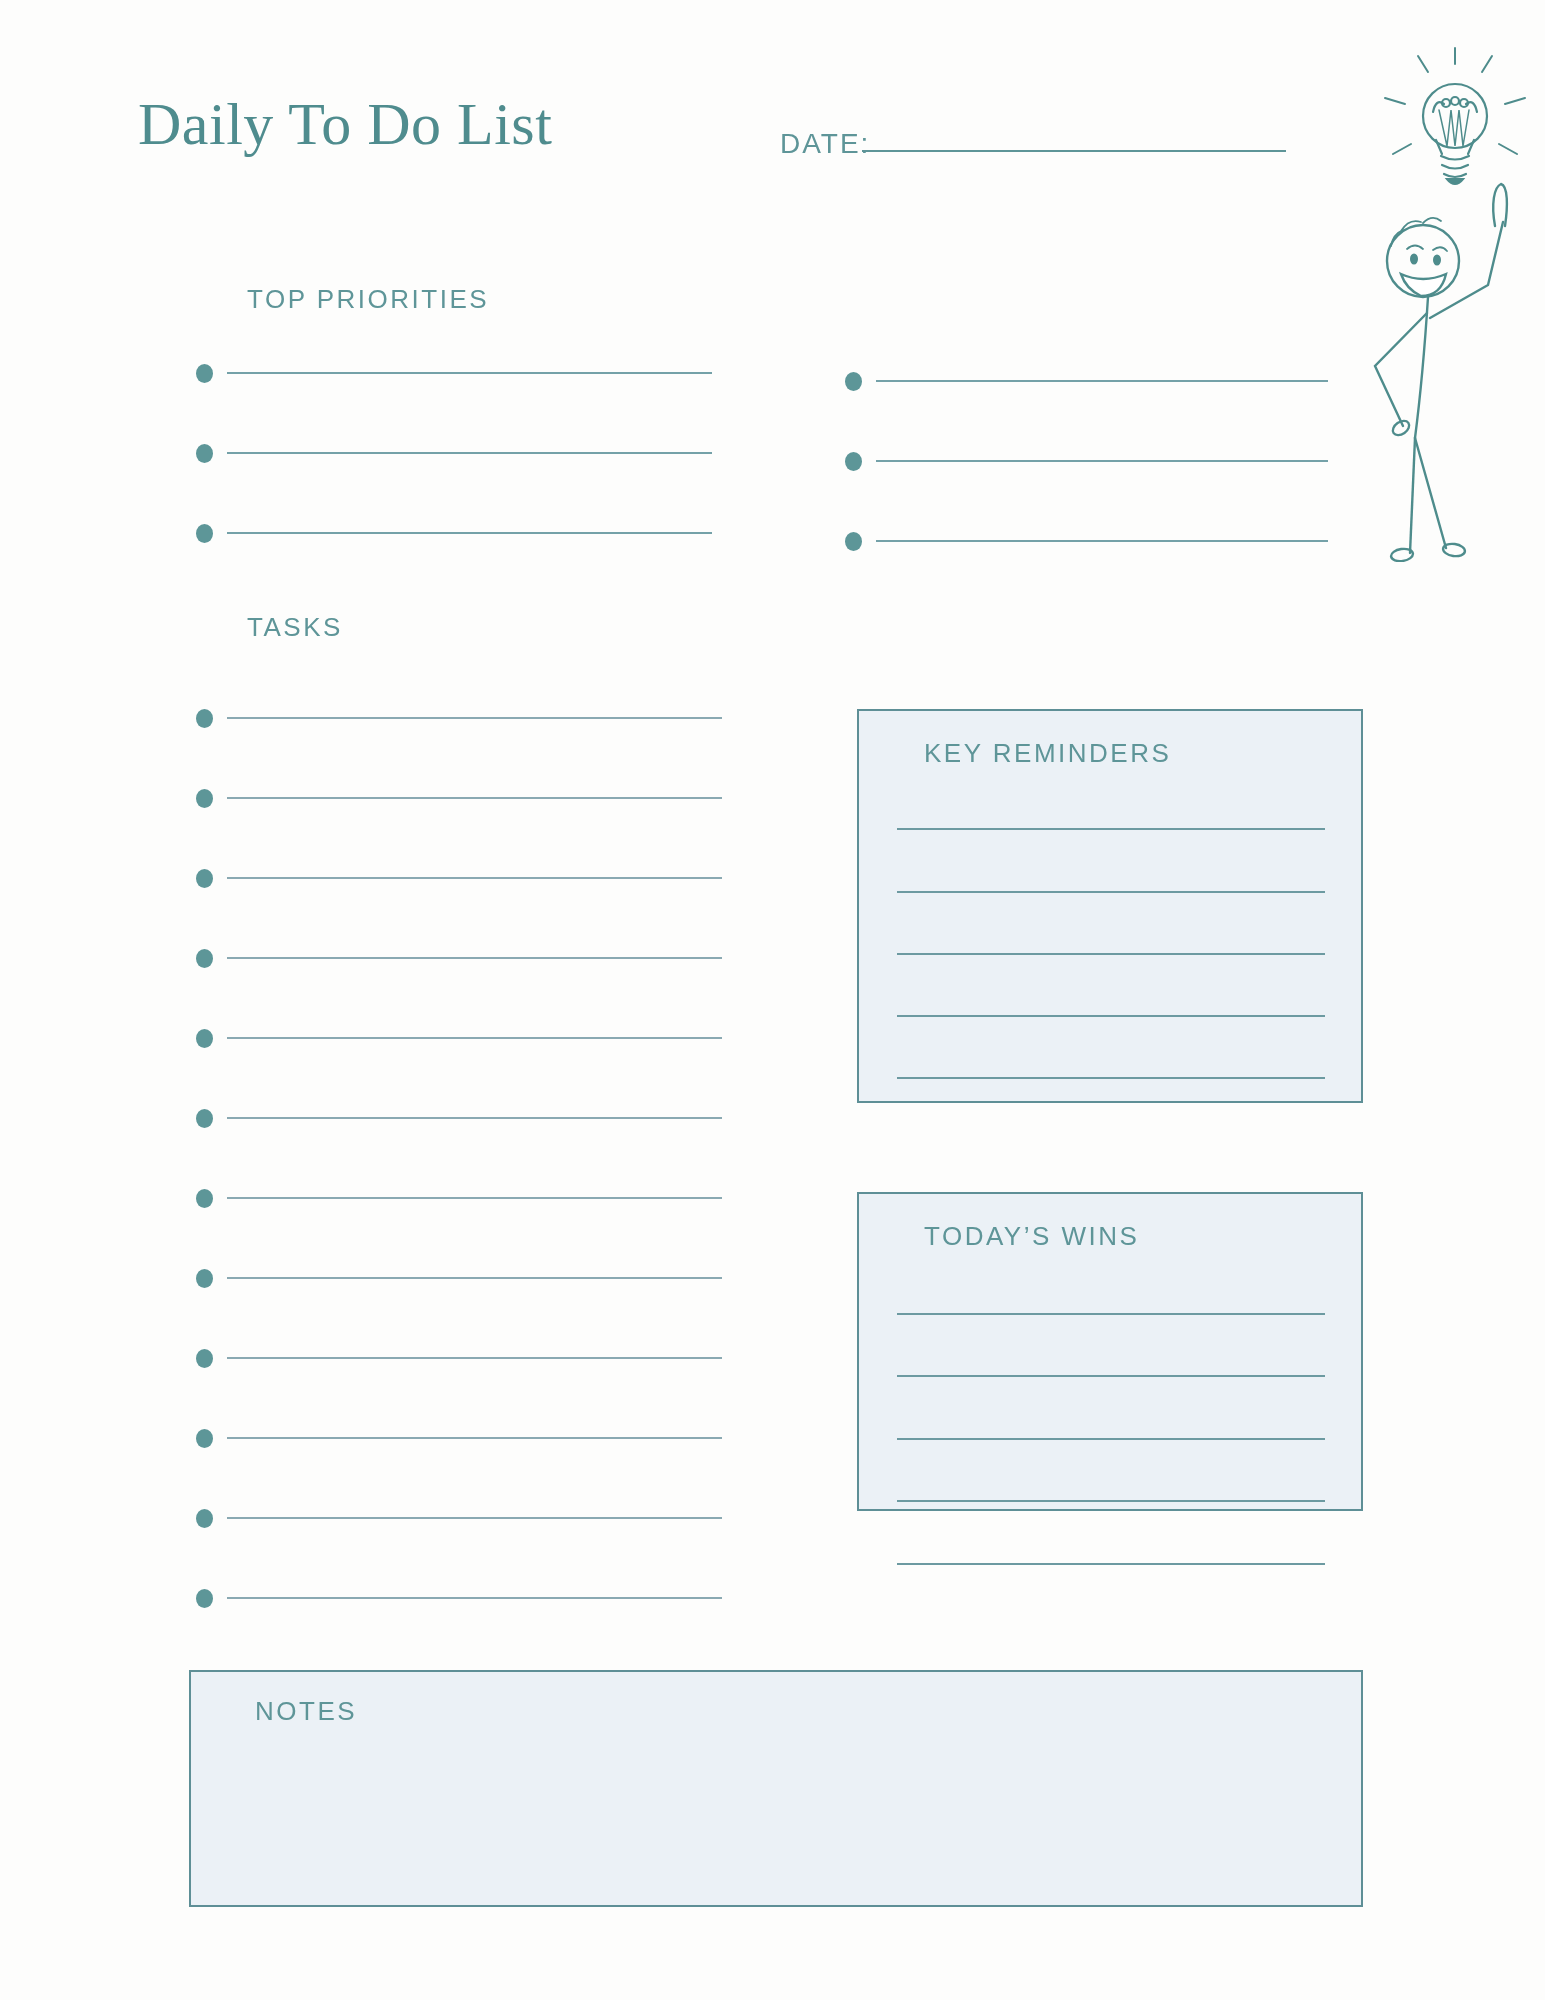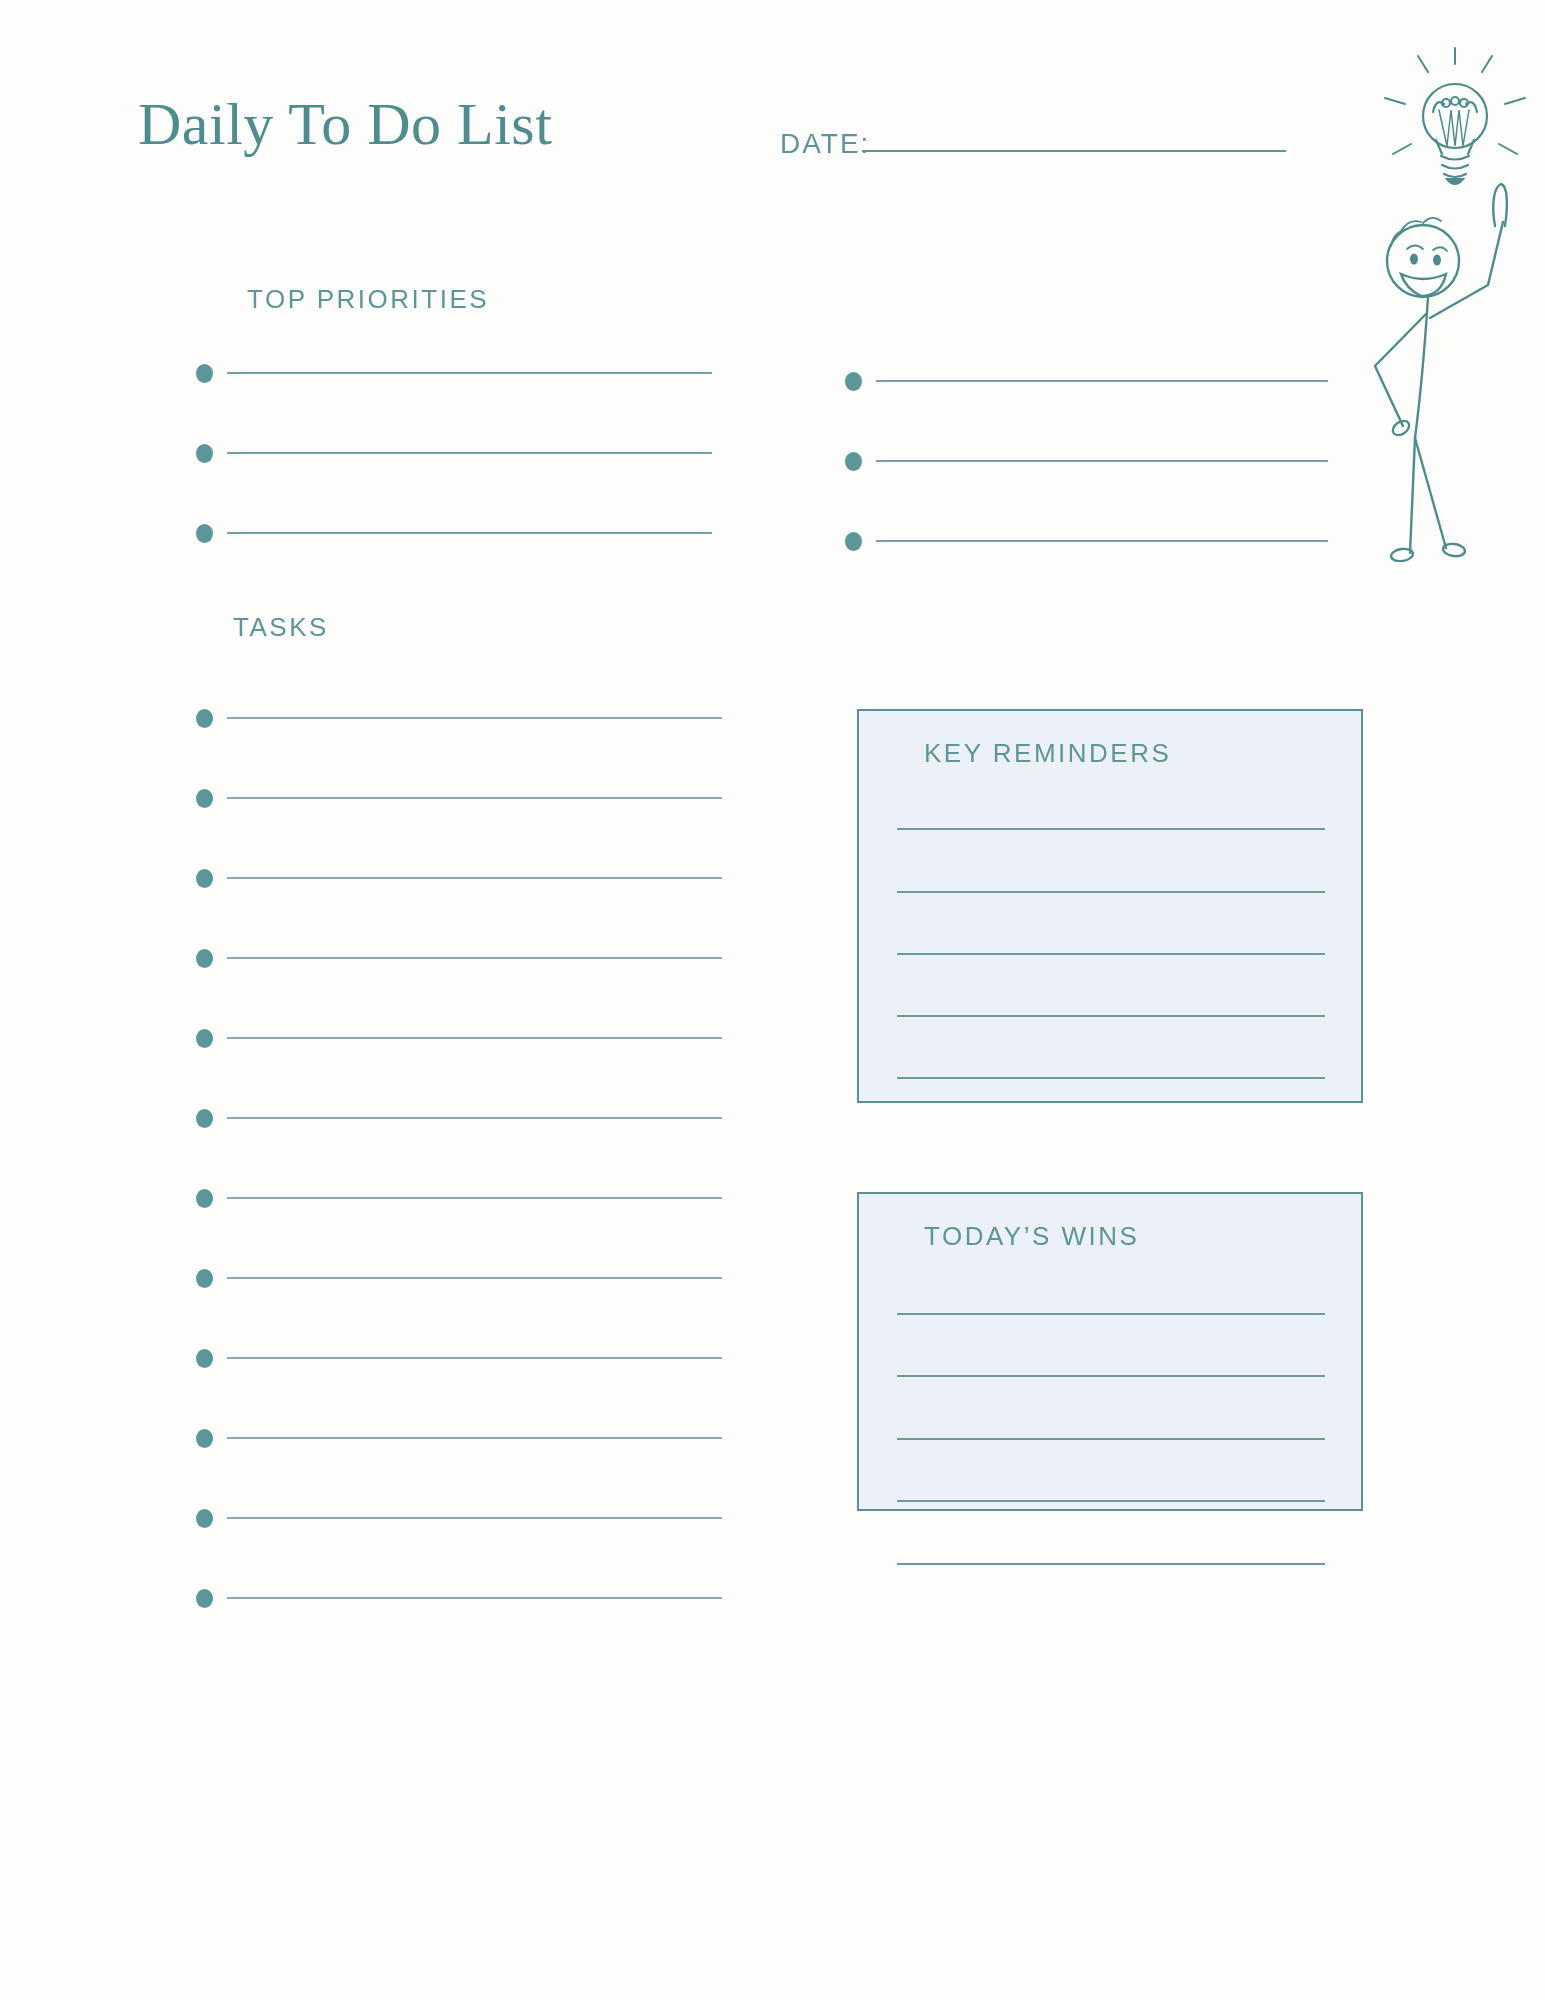--- a/index.html
+++ b/index.html
@@ -28,21 +28,21 @@
     position:absolute;left:862px;top:110px;width:424px;height:40px;
     border-bottom:2px solid var(--label,#5e9598);
   }
 
   
   .label{
     font-size:26px;letter-spacing:2.5px;color:var(--label,#5e9598);
     position:absolute;white-space:nowrap;margin-left:40px;
   }
   .tp-label{left:207px;top:284px;}
-  .tasks-label{left:193px;top:612px;}
+  .tasks-label{left:207px;top:612px;}
 
   
   .dot-col{position:absolute;}
   #tp-left{left:196px;top:333px;width:516px;}
   #tp-right{left:845px;top:341px;width:483px;}
   #tasks{left:196px;top:678px;width:526px;}
   .dot-row{display:flex;align-items:center;height:80px;}
   .dot{
     width:17px;height:19px;border-radius:50%;
     background:var(--bullet,#5d9698);flex:0 0 auto;margin-right:14px;
@@ -241,14 +241,17 @@
         </div>
         <div class="line-row">
           <span class="boxrule"></span>
         </div>
         <div class="line-row">
           <span class="boxrule"></span>
         </div>
       </div>
   </div>
 
+  <div class="box box-notes">
+    <div class="label">NOTES</div>
+  </div>
 
 </div>
 
 </body></html>

